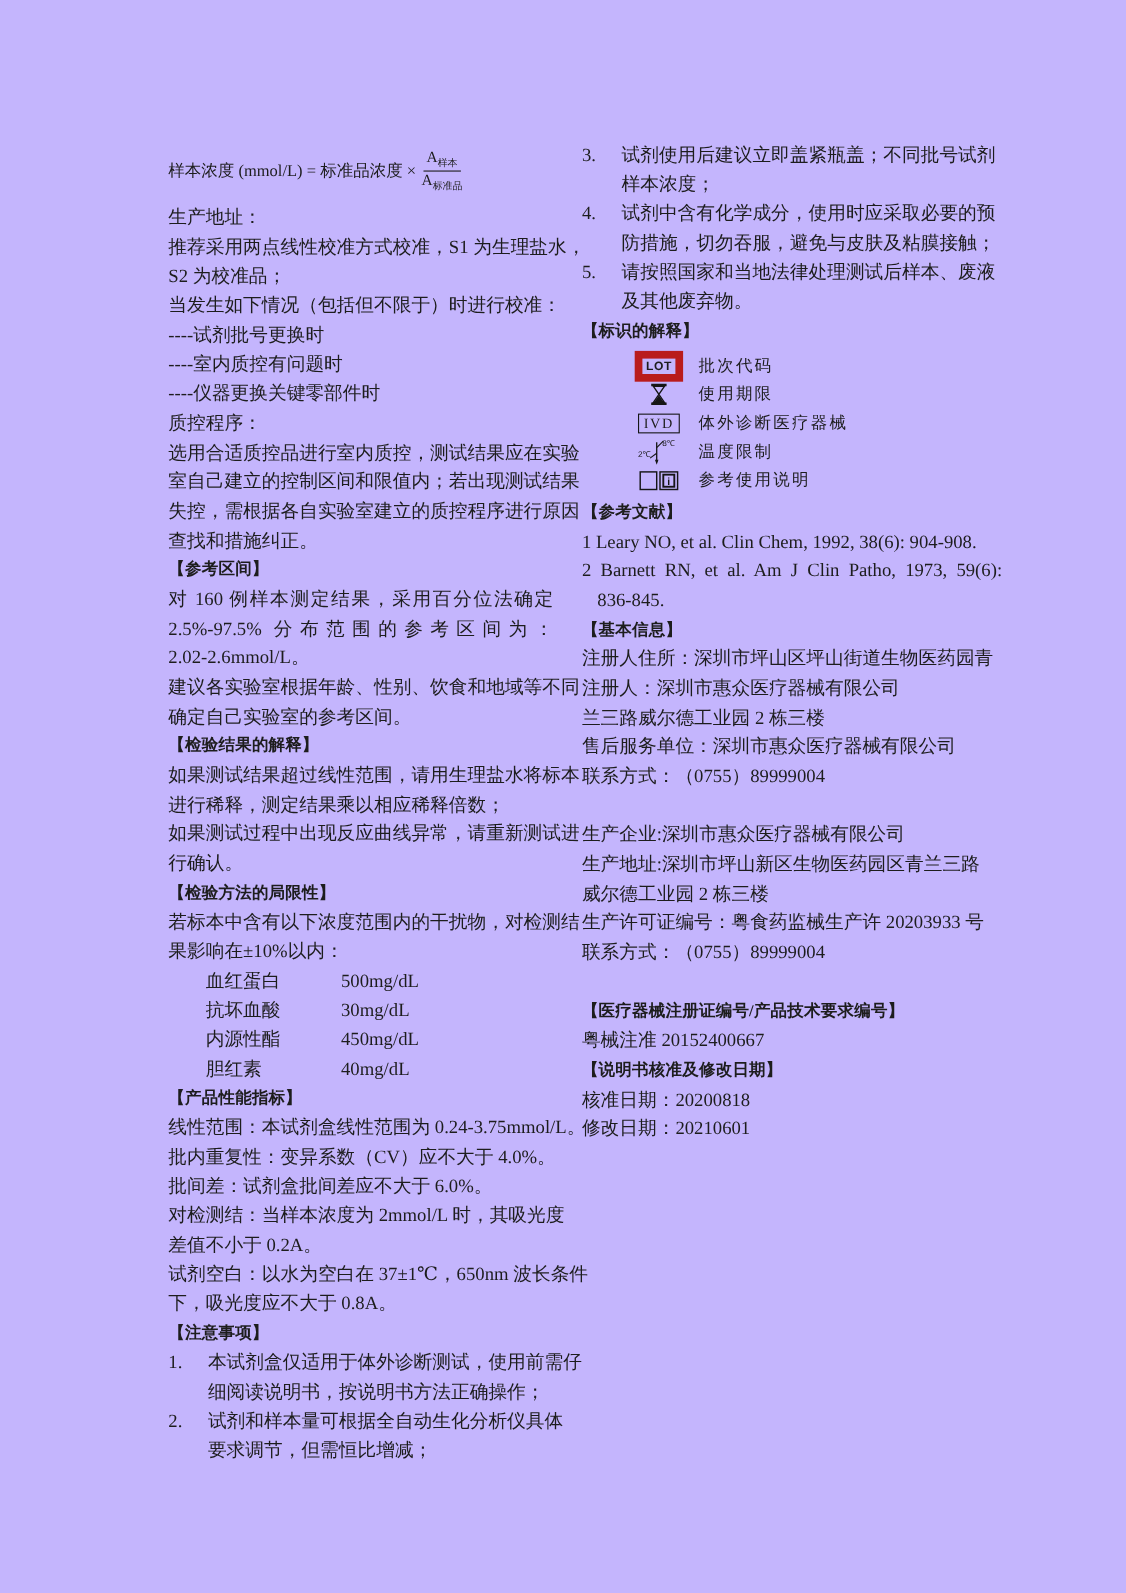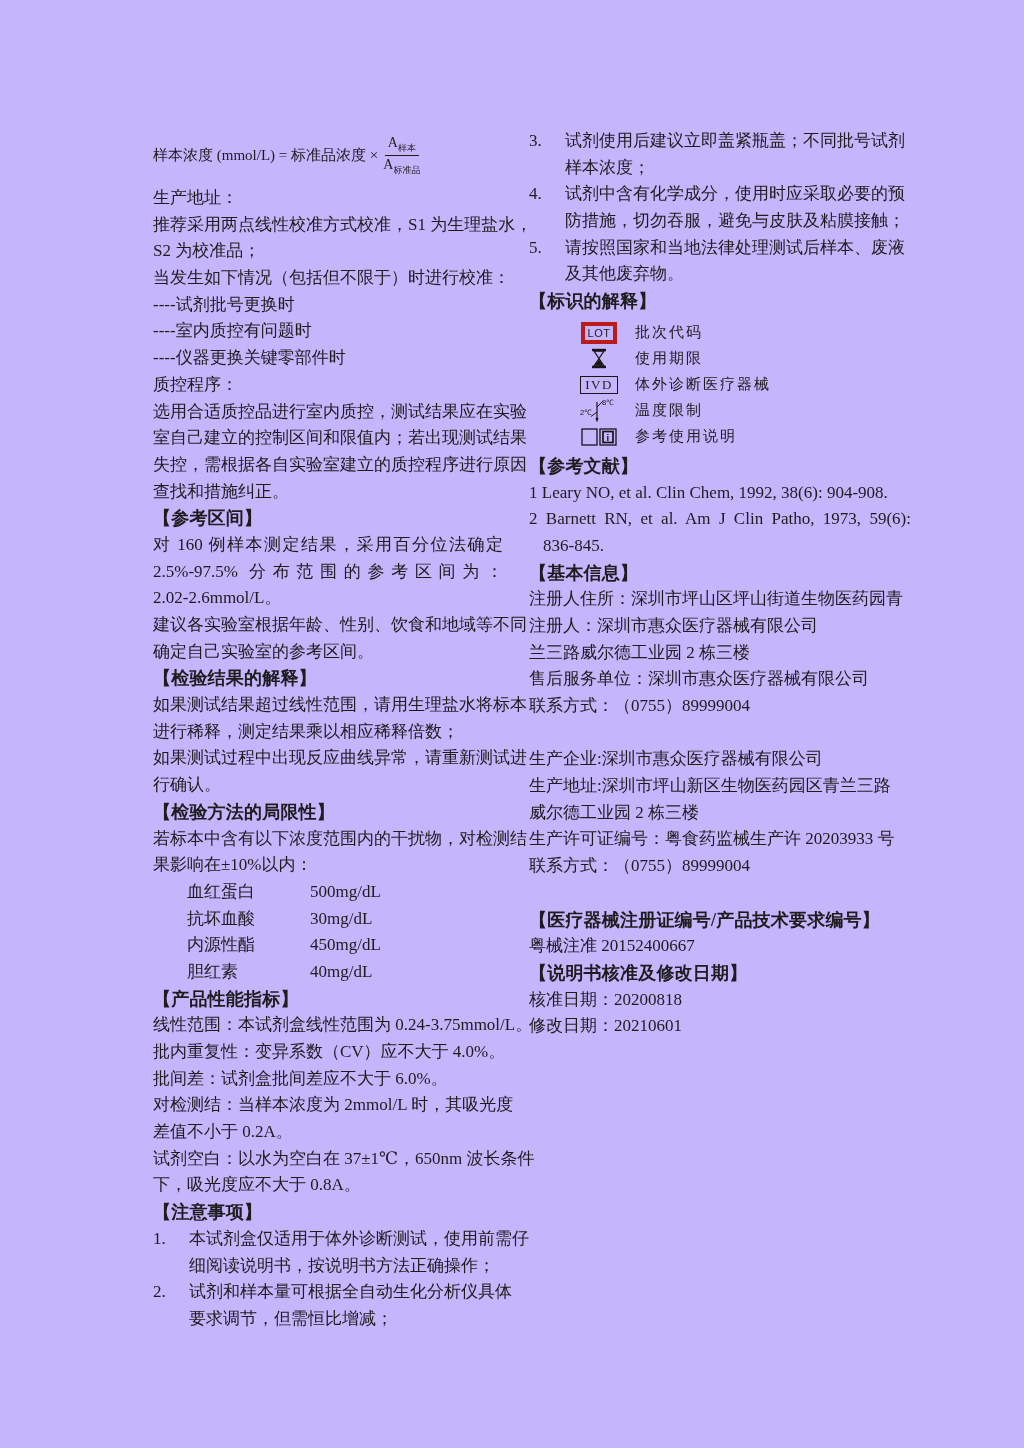--- a/index.html
+++ b/index.html
@@ -6,41 +6,41 @@
   body{
     width:1024px;height:1448px;background:#ffffff;
     font-family:"Liberation Serif","DejaVu Serif",serif;
     color:#1d1d1d;
   }
   .page{position:relative;width:1024px;height:1448px;background:#c4b5fd;overflow:hidden;}
   .col{position:absolute;top:128px;}
   .col-left{left:153px;width:350px;}
   .col-right{left:529px;width:382px;}
   .line{font-size:17px;line-height:26.7px;height:26.7px;white-space:nowrap;}
-  .heading{font-weight:bold;font-size:18px;letter-spacing:0.2px;}
+  .heading{font-weight:bold;font-size:15px;letter-spacing:0.2px;}
   .justify{white-space:normal;text-align:justify;text-align-last:justify;overflow:hidden;}
   .li{display:flex;}
   .li .n{width:36px;flex:none;}
   .lc{padding-left:36px;}
   .pair{display:flex;padding-left:34px;gap:43px;}
   .pair .a{width:80px;flex:none;}
   .ref{padding-left:14px;}
   .blank{height:26.7px;}
   
   .formula-line{height:54px;display:flex;align-items:center;font-size:15px;margin-bottom:3px;white-space:nowrap;}
   .frac{display:inline-flex;flex-direction:column;align-items:center;margin-left:5px;font-size:14px;line-height:1.15;}
   .frac .num{border-bottom:1px solid #1d1d1d;padding:0 3px 1px 3px;}
   .frac .den{padding-top:1px;}
   .frac sub, .formula-line sub{font-size:9px;}
   
   .symbols{height:138px;padding:5px 0 0 34px;box-sizing:border-box;}
   .symrow{display:flex;align-items:center;height:26px;}
   .symicon{width:72px;flex:none;display:flex;justify-content:center;align-items:center;}
   .symlabel{font-size:15px;letter-spacing:2px;}
-  .lot-box{font-family:"Liberation Sans",sans-serif;font-weight:normal;font-size:11px;border:4px solid #b91c1c;padding:0 3px;letter-spacing:0.5px;line-height:14px;}
+  .lot-box{font-family:"Liberation Sans",sans-serif;font-weight:bold;font-size:11px;border:7px solid #b91c1c;padding:0 3px;letter-spacing:0.5px;line-height:14px;}
   .ivd-box{font-family:"Liberation Serif",serif;font-size:13px;border:1.5px solid #161616;padding:0 4px;letter-spacing:1.5px;line-height:16px;}
   svg text{font-family:"Liberation Sans",sans-serif;fill:#161616;}
 </style>
 </head>
 <body>
 
 <div class="page">
   <div class="col col-left" id="col-left">
     <div class="formula-line">
       <span>样本浓度 (mmol/L) = 标准品浓度 ×</span>

